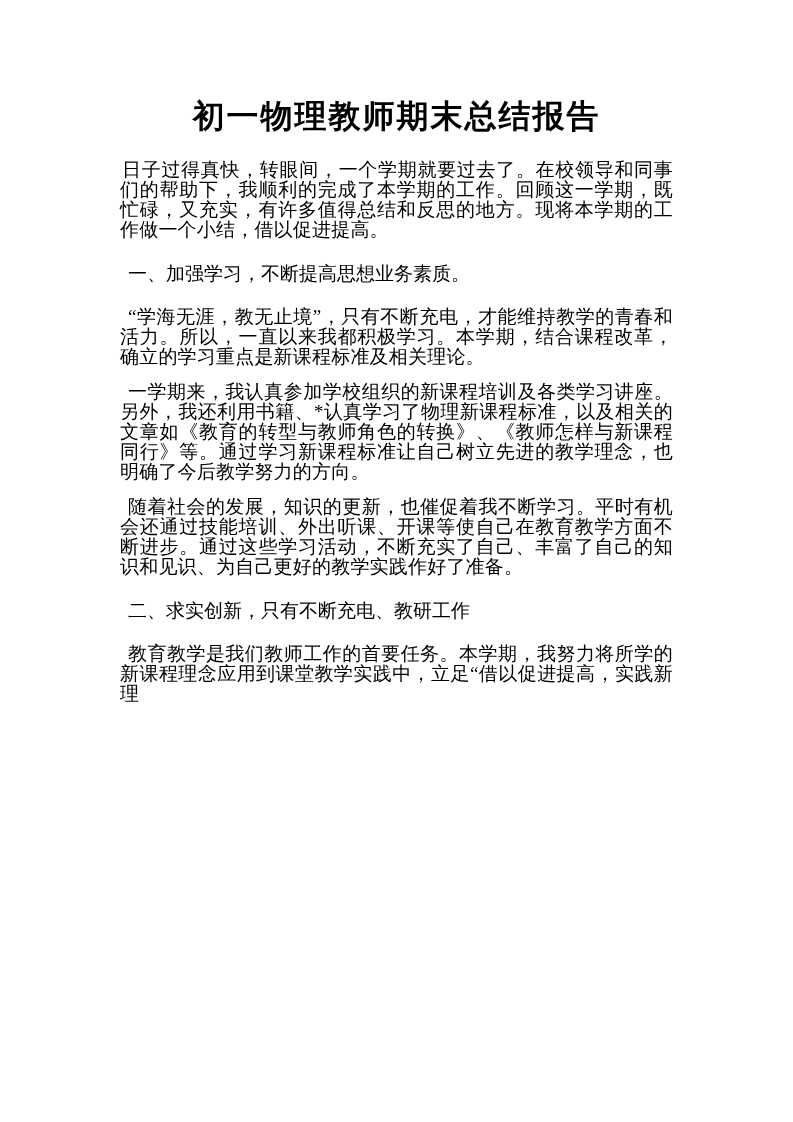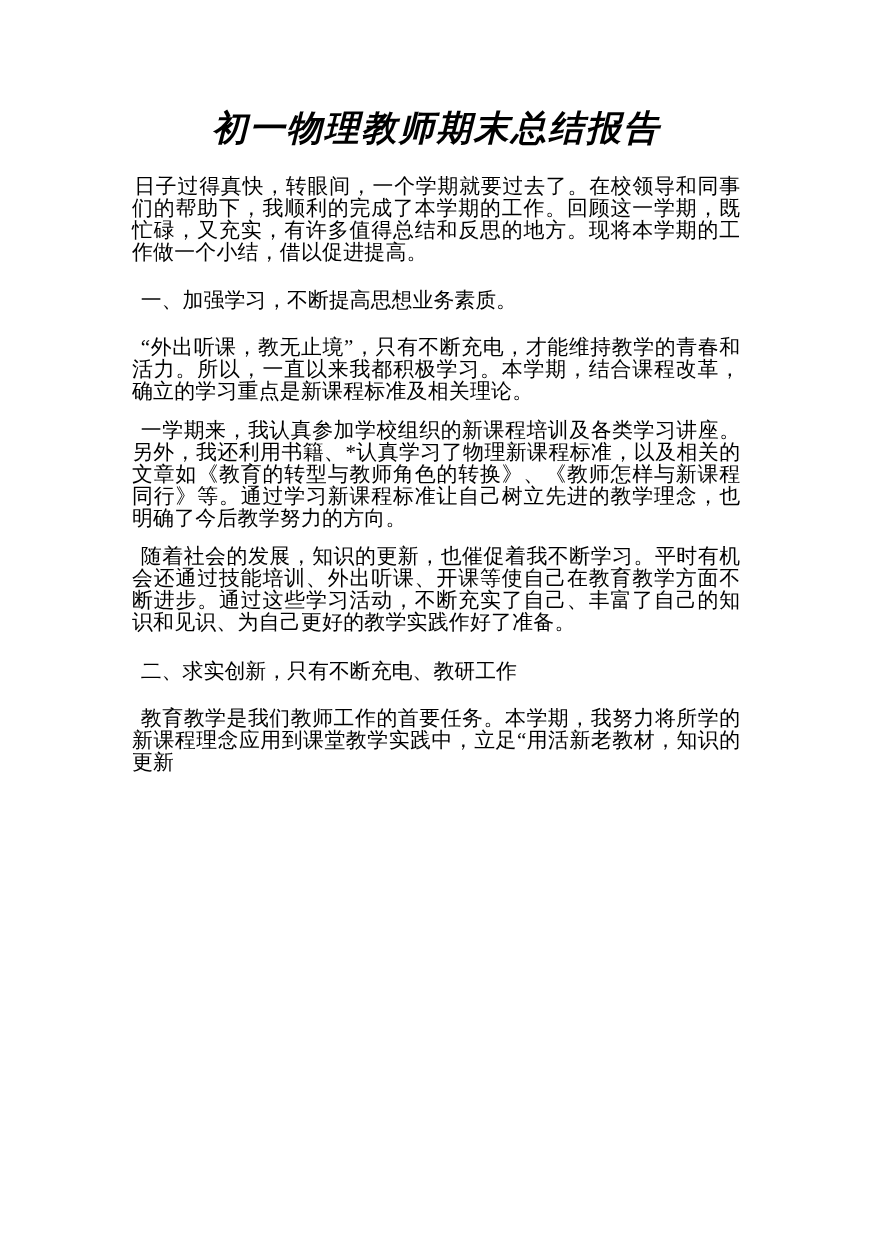--- a/index.html
+++ b/index.html
@@ -21,21 +21,20 @@
     padding: 95px 120px 0 120px;
     background: #ffffff;
   }
   .doc-title {
     font-size: 32px;
     font-weight: bold;
     line-height: 42px;
     text-align: center;
     letter-spacing: 2px;
     margin: 0 0 23px 0;
-    font-style: italic;
   }
   .para {
     font-size: 19px;
     line-height: 20px;
     text-align: justify;
     margin: 0 0 15px 0;
     text-indent: 8px;
     word-break: break-all;
     letter-spacing: 0.2px;
   }
@@ -53,22 +52,22 @@
 </head>
 <body>
 
 <div class="page">
   <h1 class="doc-title">初一物理教师期末总结报告</h1>
 
   <p class="para first">日子过得真快，转眼间，一个学期就要过去了。在校领导和同事们的帮助下，我顺利的完成了本学期的工作。回顾这一学期，既忙碌，又充实，有许多值得总结和反思的地方。现将本学期的工作做一个小结，借以促进提高。</p>
 
   <p class="heading">一、加强学习，不断提高思想业务素质。</p>
 
-  <p class="para">“外出听课，教无止境”，只有不断充电，才能维持教学的青春和活力。所以，一直以来我都积极学习。本学期，结合课程改革，确立的学习重点是新课程标准及相关理论。</p>
+  <p class="para">“学海无涯，教无止境”，只有不断充电，才能维持教学的青春和活力。所以，一直以来我都积极学习。本学期，结合课程改革，确立的学习重点是新课程标准及相关理论。</p>
 
   <p class="para">一学期来，我认真参加学校组织的新课程培训及各类学习讲座。另外，我还利用书籍、*认真学习了物理新课程标准，以及相关的文章如《教育的转型与教师角色的转换》、《教师怎样与新课程同行》等。通过学习新课程标准让自己树立先进的教学理念，也明确了今后教学努力的方向。</p>
 
   <p class="para">随着社会的发展，知识的更新，也催促着我不断学习。平时有机会还通过技能培训、外出听课、开课等使自己在教育教学方面不断进步。通过这些学习活动，不断充实了自己、丰富了自己的知识和见识、为自己更好的教学实践作好了准备。</p>
 
   <p class="heading">二、求实创新，只有不断充电、教研工作</p>
 
-  <p class="para">教育教学是我们教师工作的首要任务。本学期，我努力将所学的新课程理念应用到课堂教学实践中，立足“用活新老教材，知识的更新</p>
+  <p class="para">教育教学是我们教师工作的首要任务。本学期，我努力将所学的新课程理念应用到课堂教学实践中，立足“借以促进提高，实践新理</p>
 </div>
 
 </body></html>

